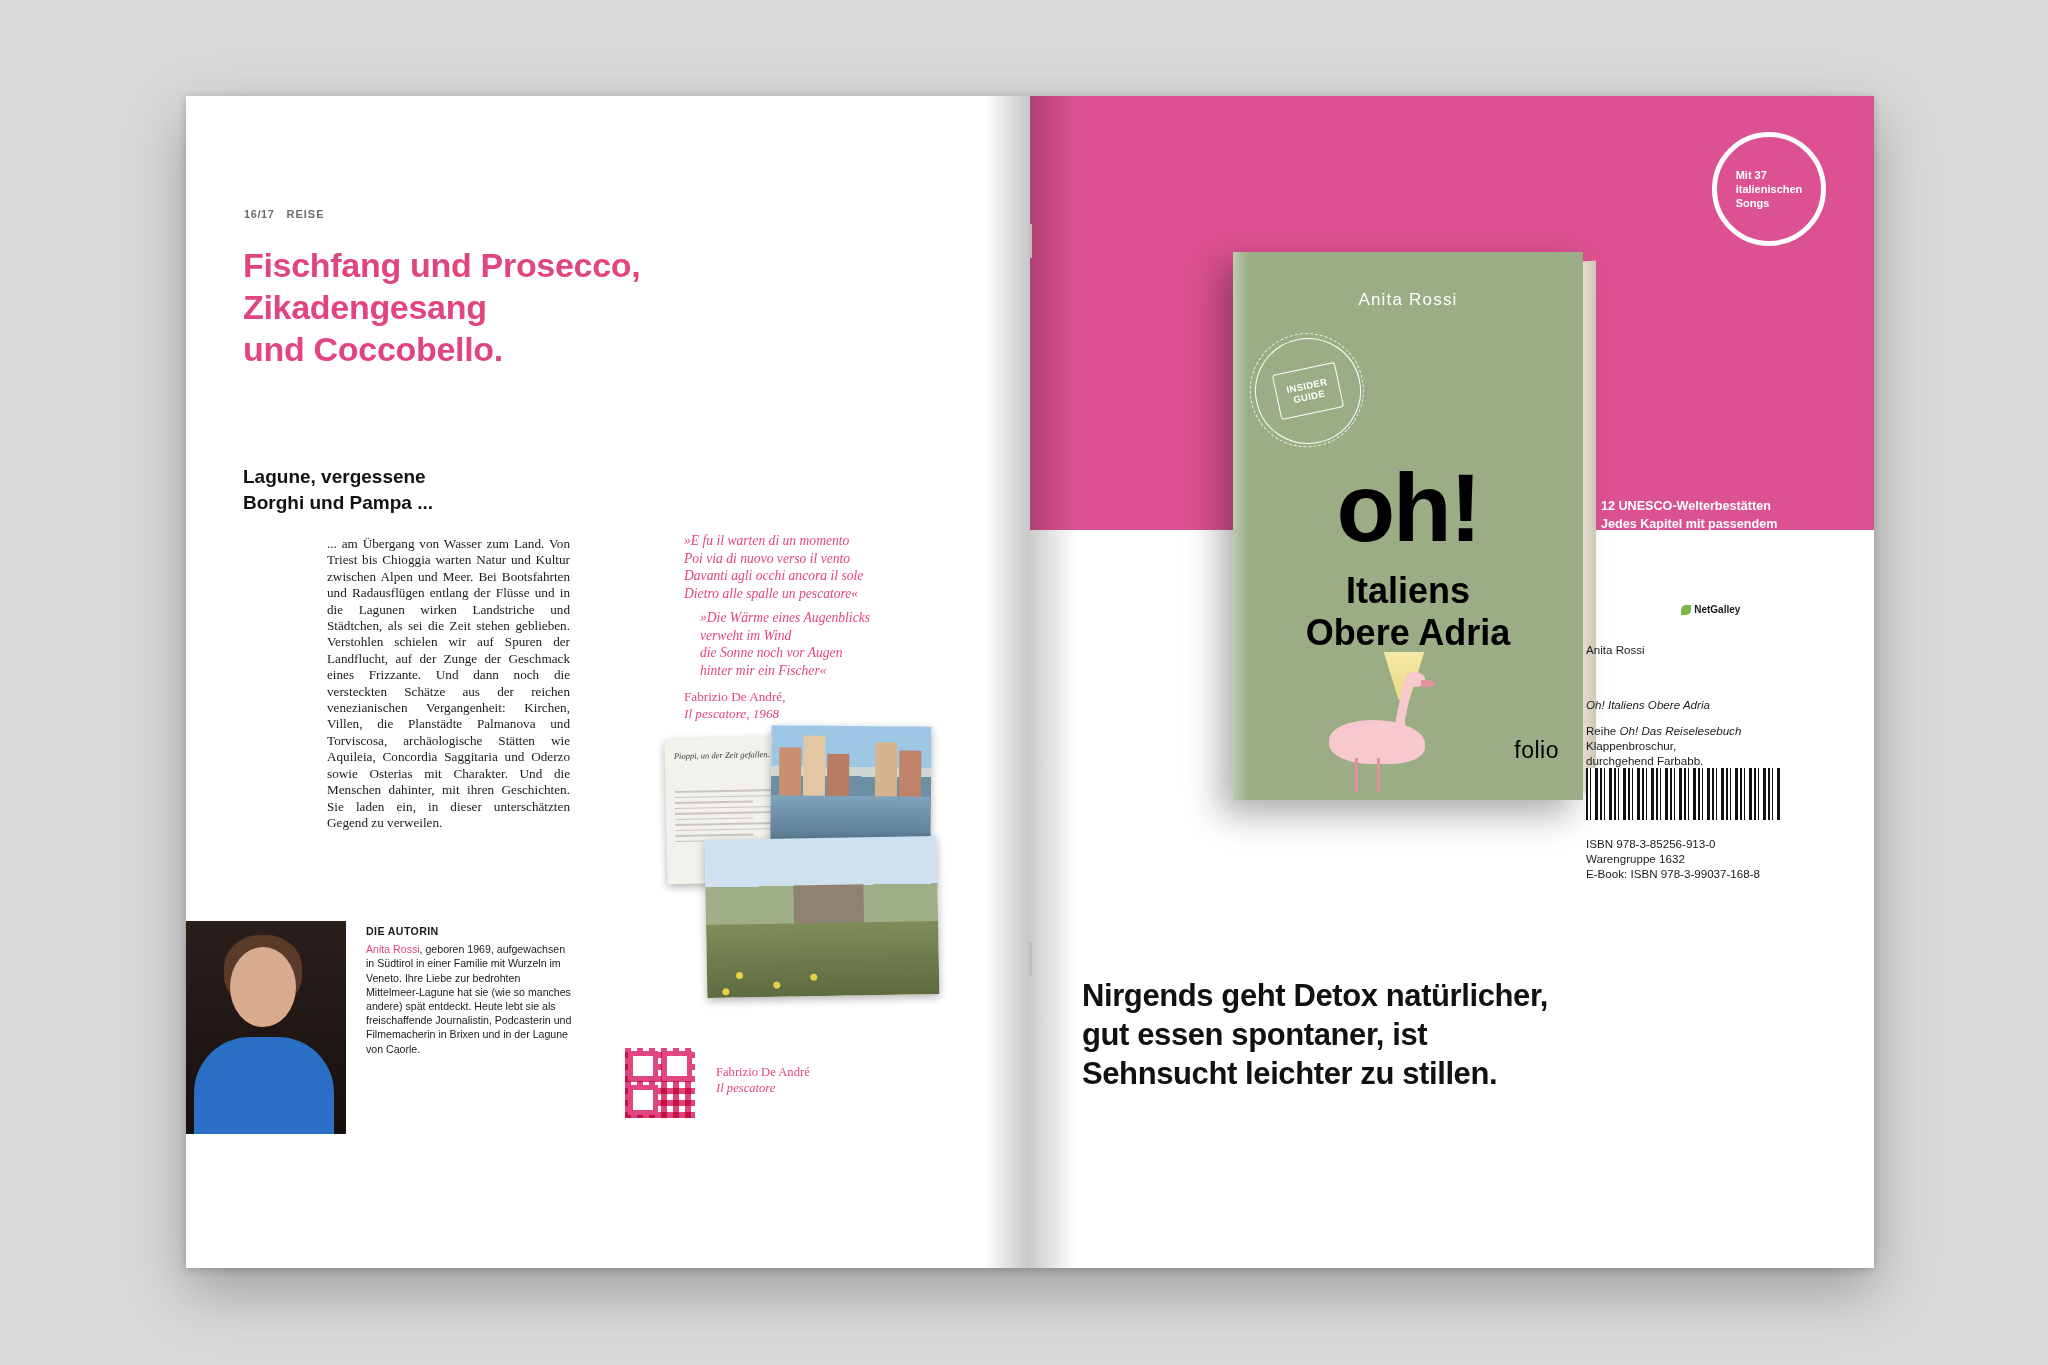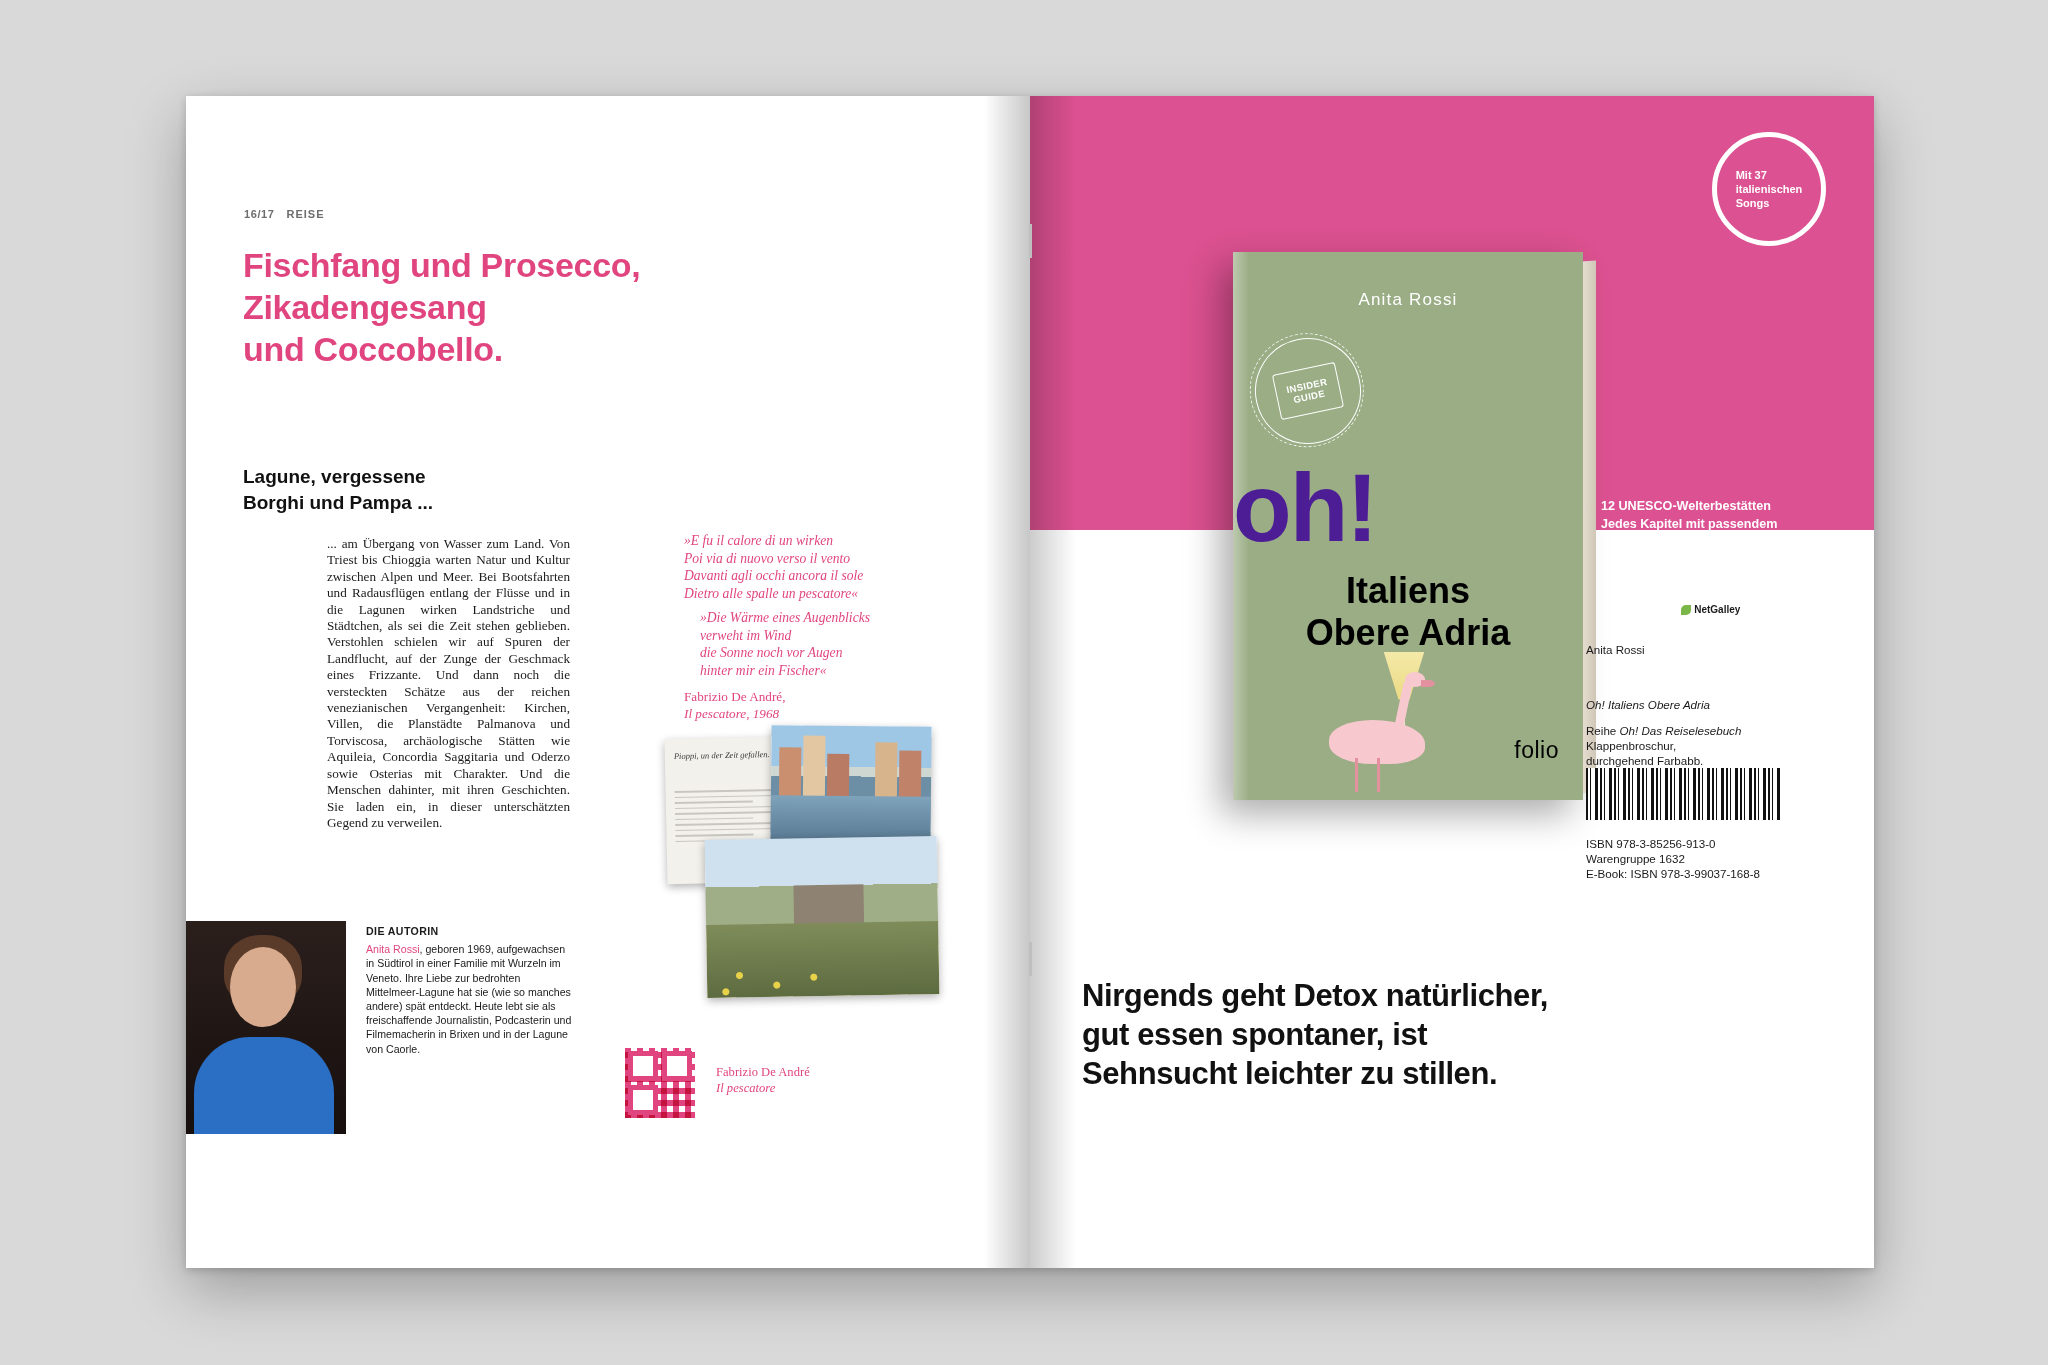--- a/index.html
+++ b/index.html
@@ -238,21 +238,21 @@
   .bk-seal .inner{
     width:62px;height:44px;border:1.4px solid #fff;border-radius:3px;
     display:flex;flex-direction:column;align-items:center;justify-content:center;
     font-size:9.5px;font-weight:700;line-height:11px;letter-spacing:.4px;text-align:center;
   }
   .bk-seal .ring{
     position:absolute;left:-6px;top:-6px;width:112px;height:112px;border-radius:50%;
     border:1.2px dashed rgba(255,255,255,.85);
   }
   .bk-oh{
-    position:absolute;left:0;right:0;top:208px;text-align:left;color:#4c1d95;
+    position:absolute;left:0;right:0;top:208px;text-align:center;color:#000000;
     font-size:96px;font-weight:700;line-height:96px;letter-spacing:-2px;
   }
   .bk-sub{
     position:absolute;left:0;right:0;top:318px;text-align:center;color:#000000;
     font-size:36px;line-height:42px;font-weight:700;
   }
   .flamingo{position:absolute;left:96px;top:394px;width:150px;height:140px;}
   .fl-glass{
     position:absolute;left:52px;top:6px;width:46px;height:54px;
     background:linear-gradient(#f4e9a8,#ead97f);
@@ -289,21 +289,21 @@
 
     <div class="headline" style="white-space:pre-line">Fischfang und Prosecco,
 Zikadengesang
 und Coccobello.</div>
 
     <div class="subhead" style="white-space:pre-line">Lagune, vergessene
 Borghi und Pampa ...</div>
 
     <div class="bodycol">... am Übergang von Wasser zum Land. Von Triest bis Chioggia warten Natur und Kultur zwischen Alpen und Meer. Bei Bootsfahrten und Radausflügen entlang der Flüsse und in die Lagunen wirken Landstriche und Städtchen, als sei die Zeit stehen geblieben. Verstohlen schielen wir auf Spuren der Landflucht, auf der Zunge der Geschmack eines Frizzante. Und dann noch die versteckten Schätze aus der reichen venezianischen Vergangenheit: Kirchen, Villen, die Planstädte Palmanova und Torviscosa, archäologische Stätten wie Aquileia, Concordia Saggitaria und Oderzo sowie Osterias mit Charakter. Und die Menschen dahinter, mit ihren Geschichten. Sie laden ein, in dieser unterschätzten Gegend zu verweilen.</div>
 
-    <div class="quote q1" style="white-space:pre-line">»E fu il calore di un wirken
+    <div class="quote q1" style="white-space:pre-line">»E fu il warten di un momento
 Poi via di nuovo verso il vento
 Davanti agli occhi ancora il sole
 Dietro alle spalle un pescatore«</div>
     <div class="quote q2" style="white-space:pre-line">»Die Wärme eines Augenblicks
 verweht im Wind
 die Sonne noch vor Augen
 hinter mir ein Fischer«</div>
     <div class="credit">
       <div>Fabrizio De André,</div>
       <i>Il pescatore, 1968</i>

